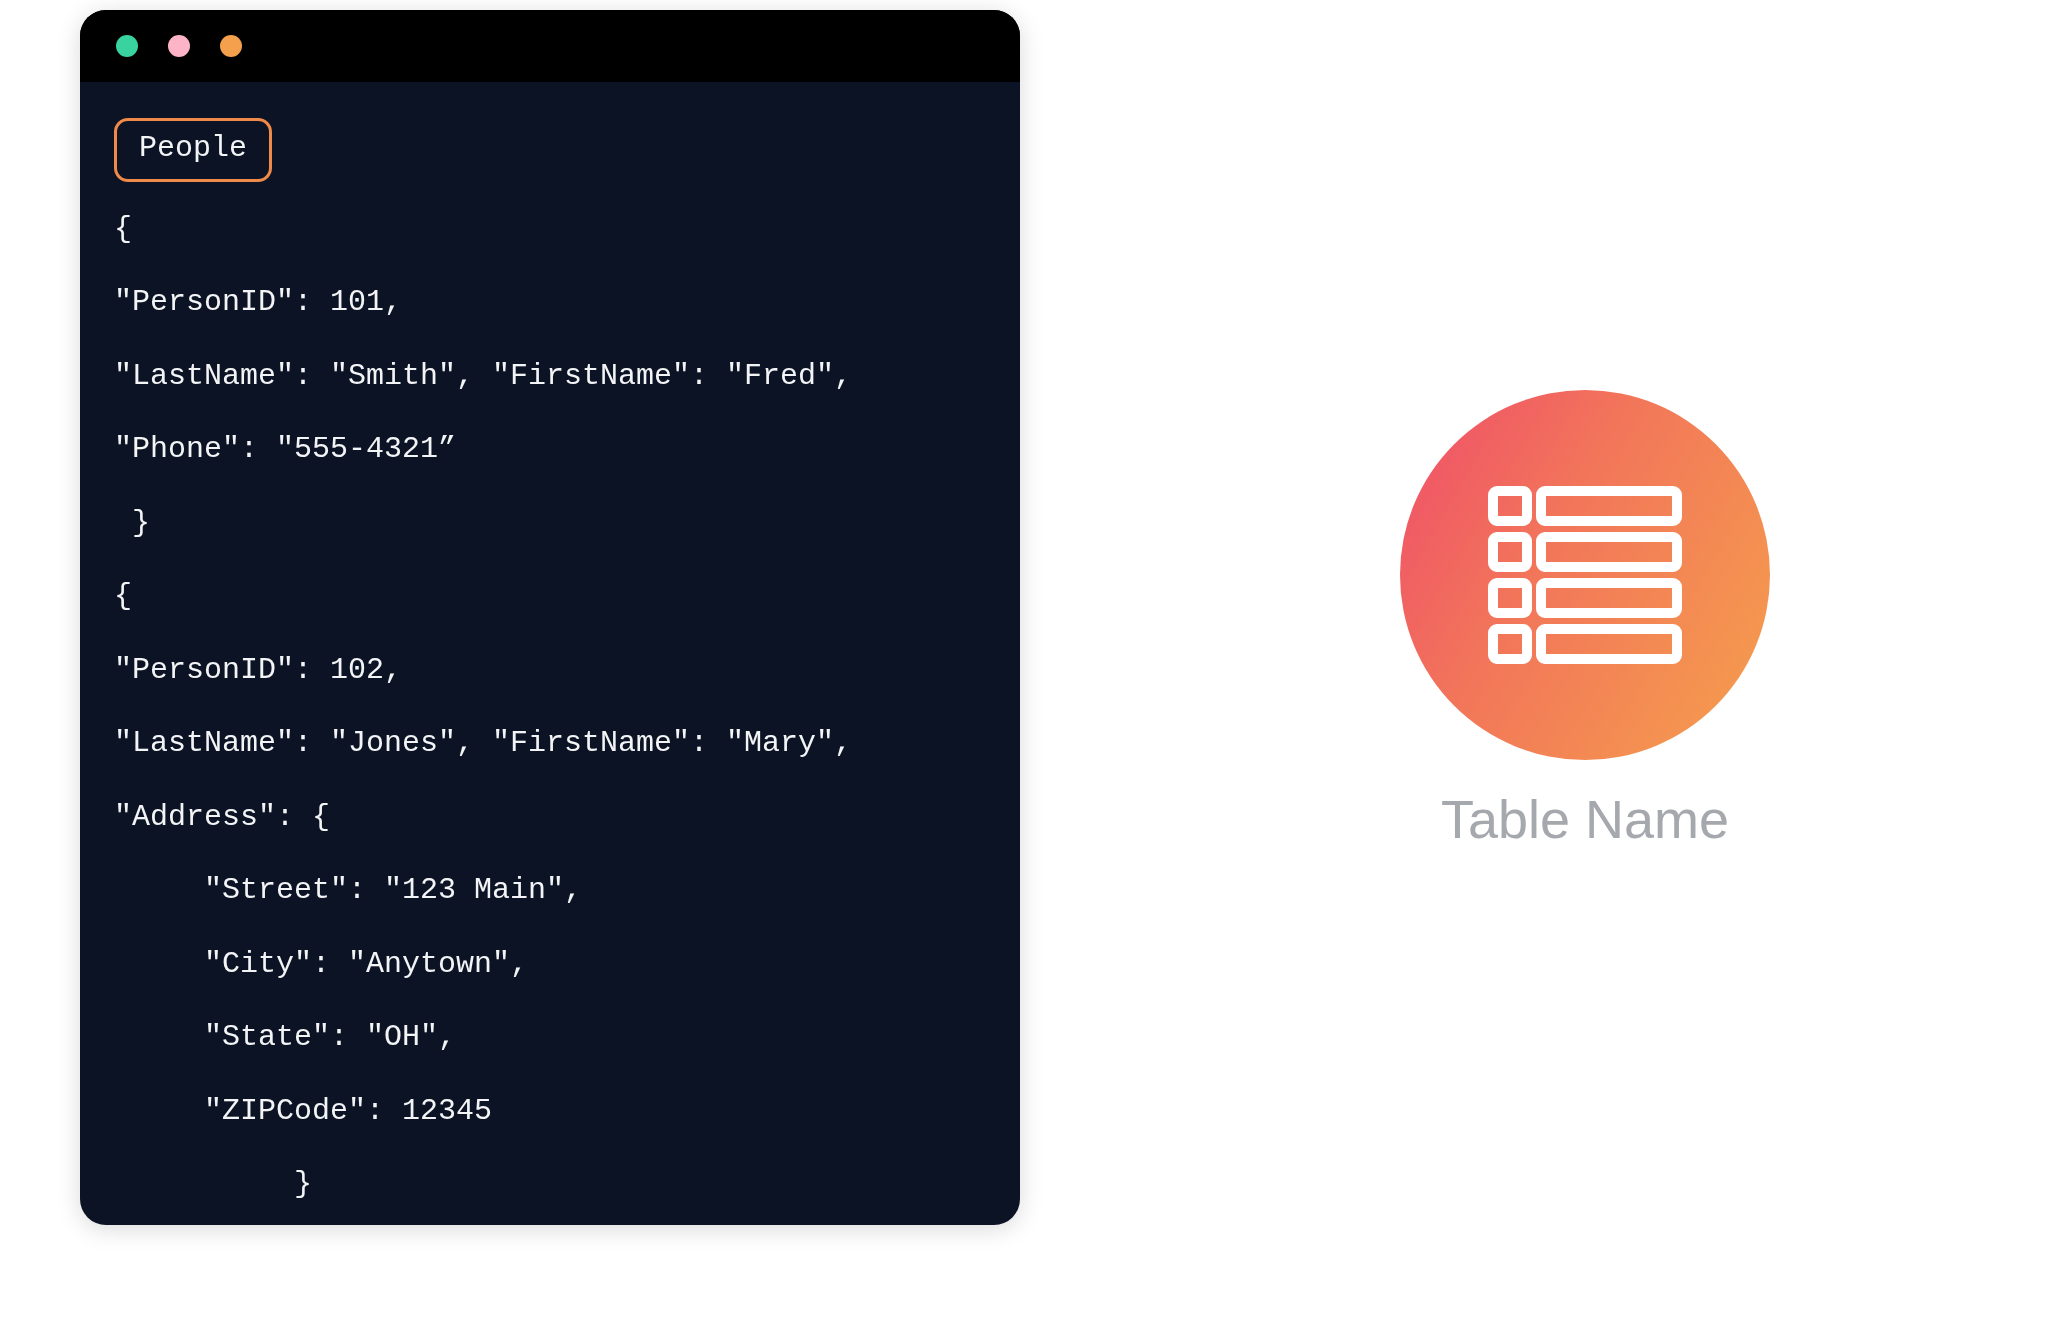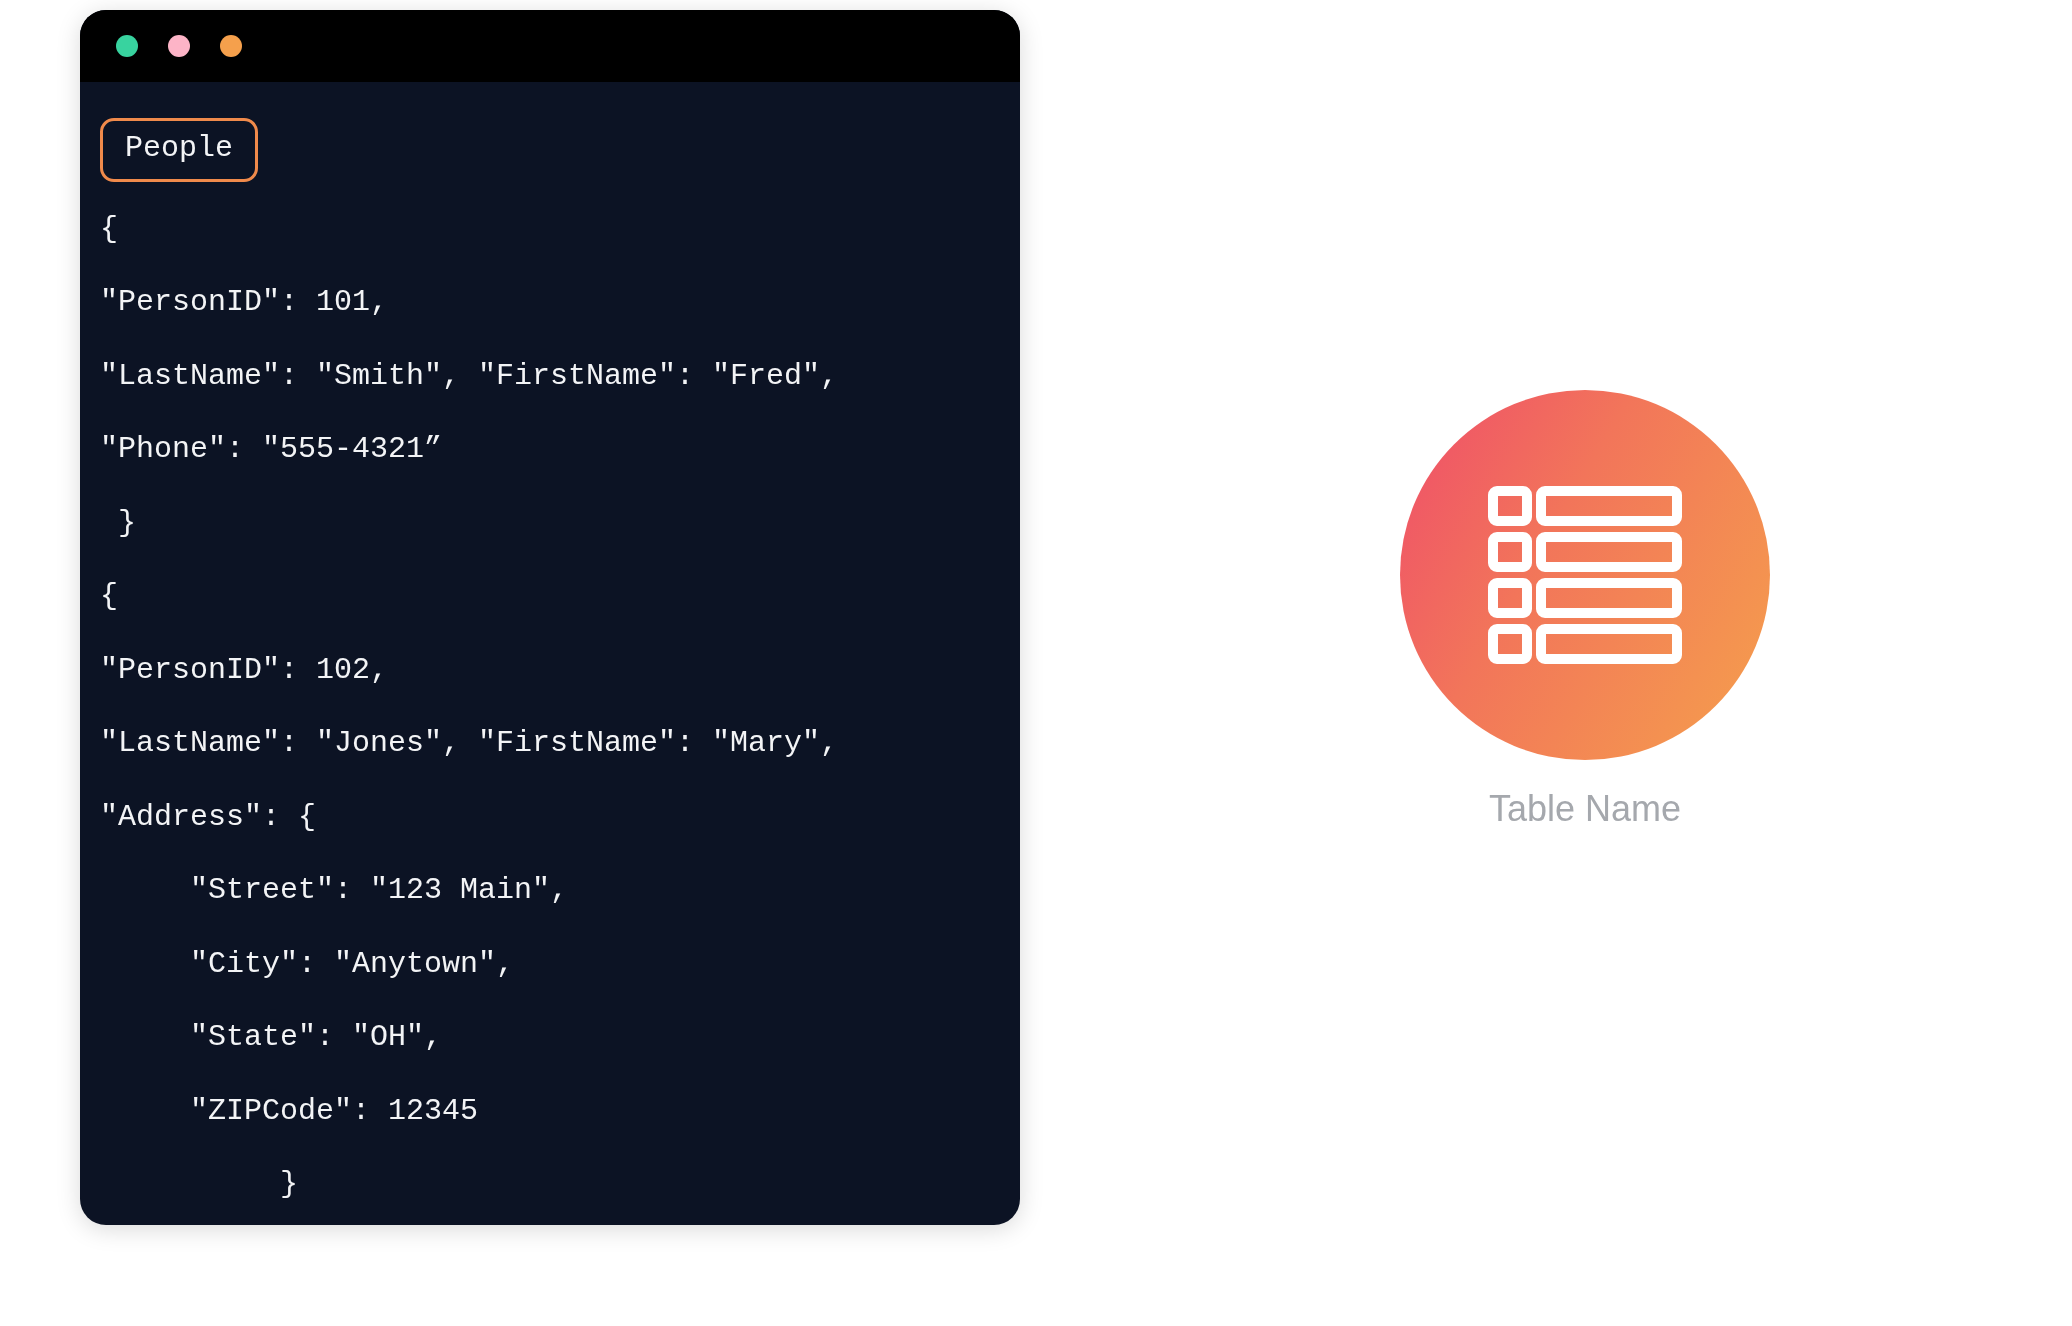--- a/index.html
+++ b/index.html
@@ -38,21 +38,21 @@
   }
   .traffic-dot {
     width: 22px;
     height: 22px;
     border-radius: 50%;
   }
   .dot-green  { background: #38d39f; }
   .dot-pink   { background: #fdb4c7; }
   .dot-orange { background: #f5a04c; }
   .code-body {
-    padding: 36px 42px 20px 20px;
+    padding: 36px 42px 20px 34px;
     color: #f3f4f6;
     font-family: ui-monospace, SFMono-Regular, Menlo, Monaco, Consolas, "Liberation Mono", monospace;
     font-size: 30px;
     line-height: 1.45;
   }
   .table-name-box {
     display: inline-block;
     border: 3px solid #f08a4b;
     border-radius: 14px;
     padding: 6px 22px 8px 22px;
@@ -73,21 +73,21 @@
   .legend-circle {
     width: 370px;
     height: 370px;
     border-radius: 50%;
     background: linear-gradient(120deg, #ef4d6a 0%, #f2755a 40%, #f5a04c 100%);
     display: flex;
     align-items: center;
     justify-content: center;
   }
   .legend-label {
-    font-size: 36px;
+    font-size: 54px;
     color: #a5a8ad;
     font-weight: 400;
   }
 </style>
 </head>
 <body>
 
 <div class="stage">
   <div class="code-window">
     <div class="titlebar">

